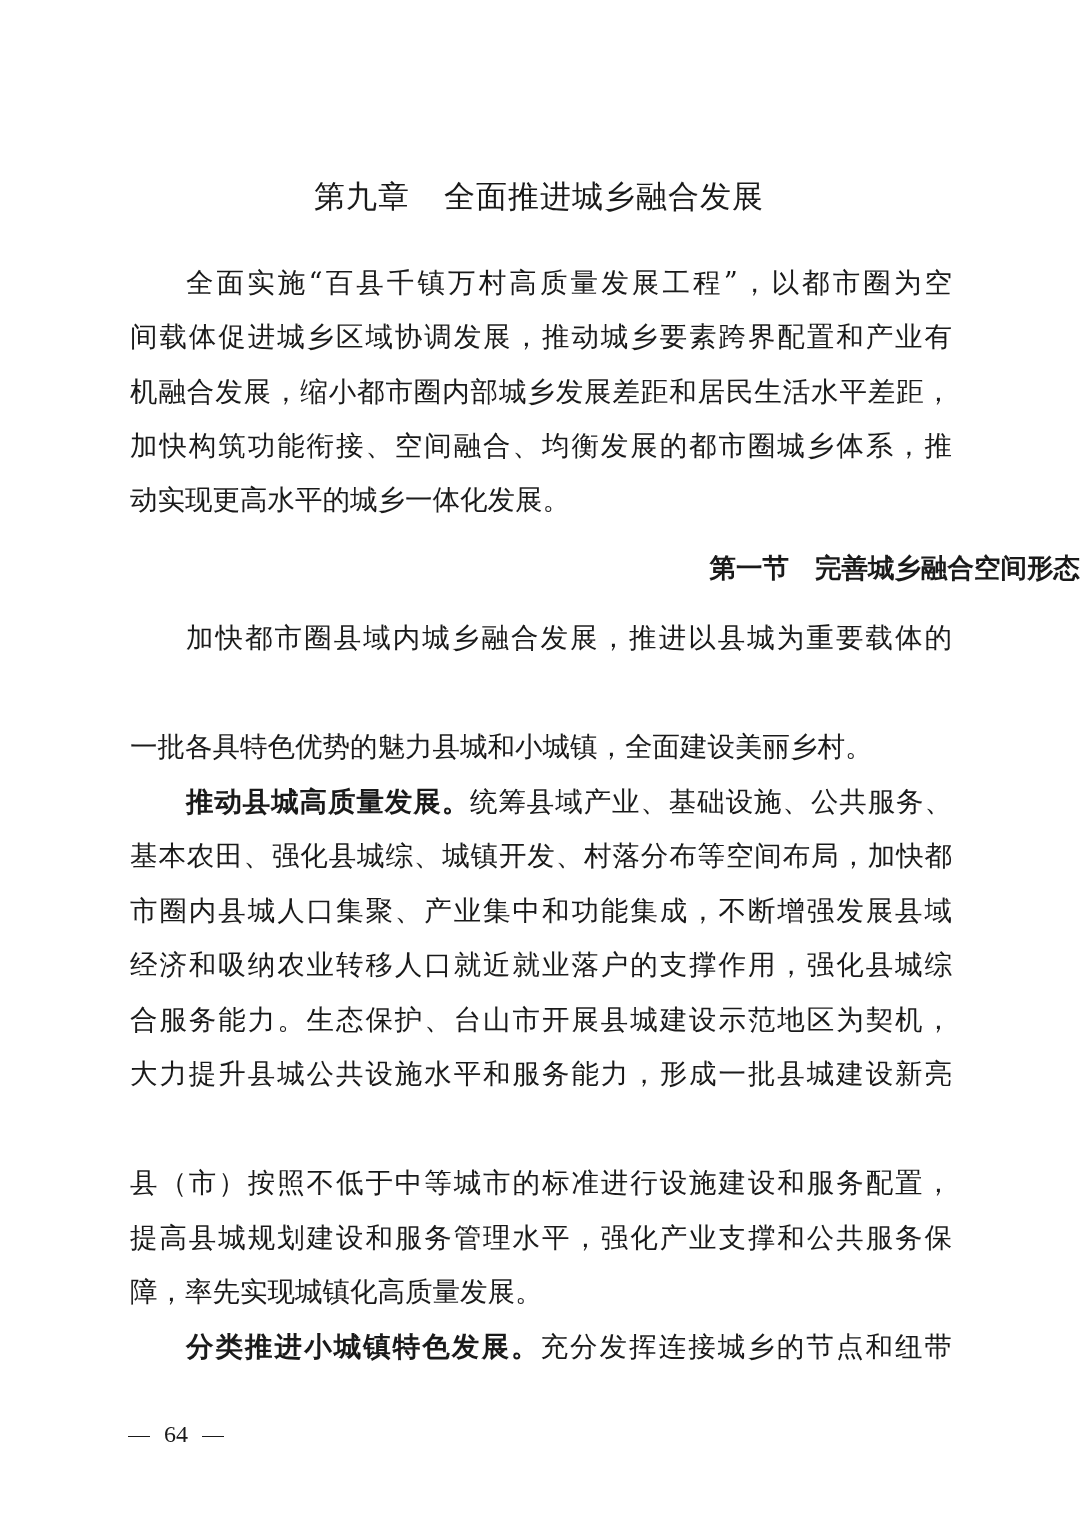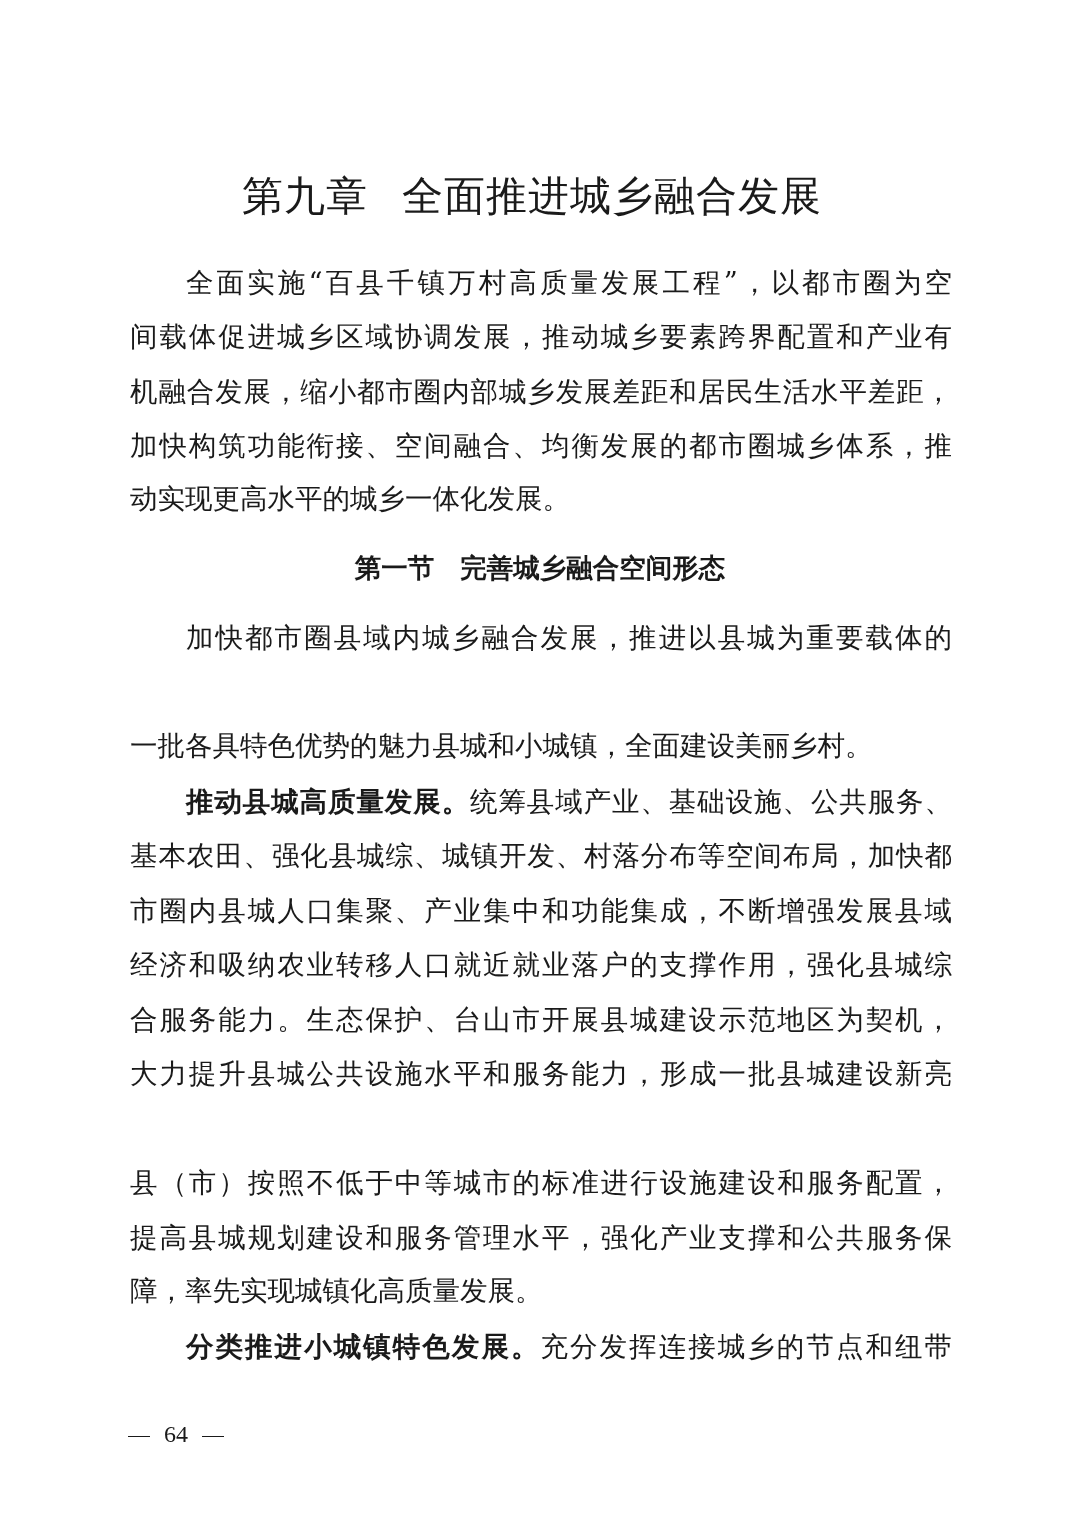--- a/index.html
+++ b/index.html
@@ -17,46 +17,46 @@
   }
   .page {
     position: absolute;
     left: 0; top: 0;
     width: 1080px;
     height: 1527px;
   }
   .chapter-title {
     position: absolute;
     top: 172px;
-    left: 0;
+    left: 7px;
     width: 1064px;
     text-align: center;
-    font-size: 41px;
+    font-size: 31px;
     line-height: 48px;
     letter-spacing: 1px;
   }
   .chapter-title .num { margin-right: 34px; }
   .line {
     position: absolute;
     left: 130px;
     width: 822px;
     font-size: 27.5px;
     line-height: 40px;
     white-space: nowrap;
     text-align: justify;
     text-align-last: justify;
     letter-spacing: 0px;
   }
   .line.indent { left: 186px; width: 766px; }
-  .line.last { text-align-last: left; font-family: Liberation Serif, serif; }
+  .line.last { text-align-last: left; }
   .section-title {
     position: absolute;
     left: 0;
     width: 1080px;
-    text-align: center;
+    text-align: right;
     font-family: "DejaVu Sans", "Liberation Sans", sans-serif;
     font-weight: bold;
     font-size: 26.5px;
     line-height: 40px;
   }
   .section-title .num { margin-right: 26px; }
   .bold-lead {
     font-family: Liberation Serif, serif;
     font-weight: bold;
     margin-top: 31px;

